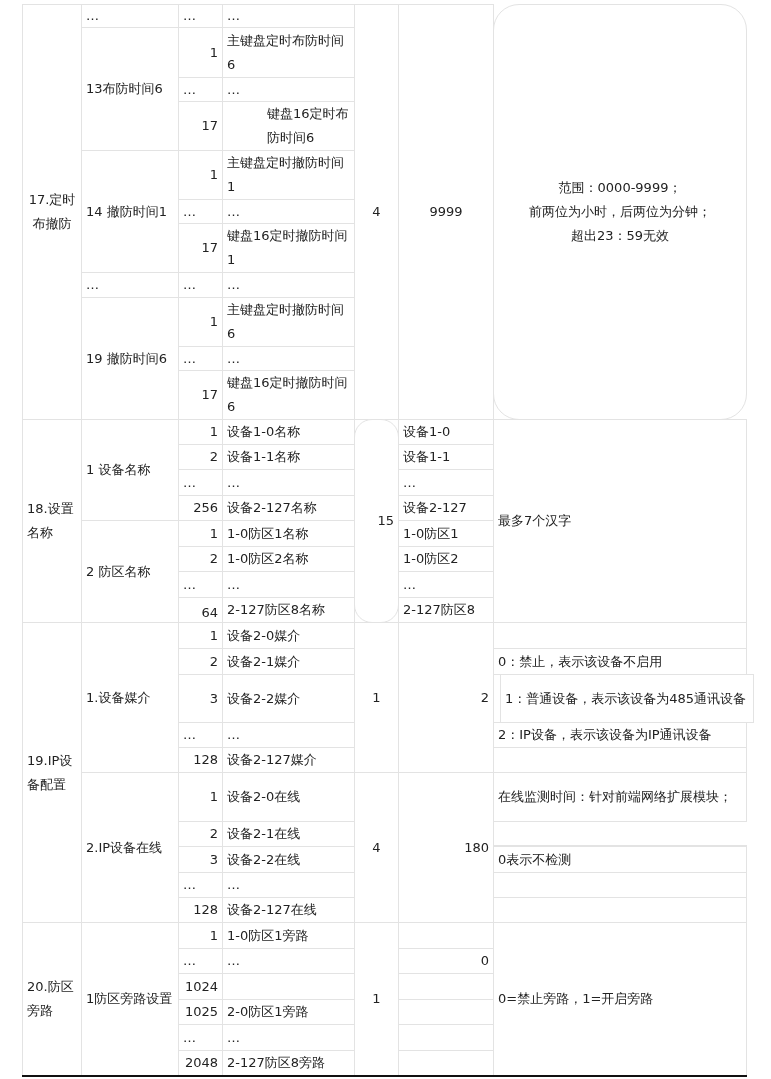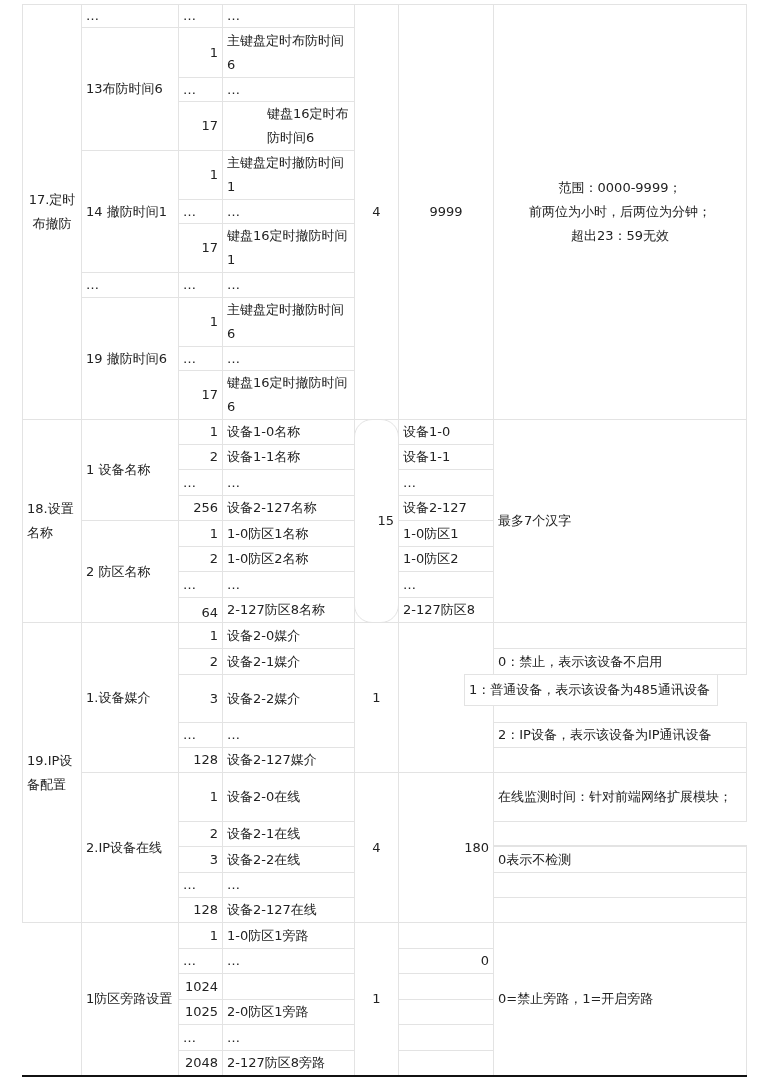--- a/index.html
+++ b/index.html
@@ -50,21 +50,21 @@
   <div class="c l" style="left:81px;top:297px;width:98px;height:123px;">19 撤防时间6</div>
   <div class="c r" style="left:178px;top:297px;width:45px;height:50px;">1</div>
   <div class="c l wrap" style="left:222px;top:297px;width:133px;height:50px;">主键盘定时撤防时间6</div>
   <div class="c l" style="left:178px;top:346px;width:45px;height:25px;">…</div>
   <div class="c l" style="left:222px;top:346px;width:133px;height:25px;">…</div>
   <div class="c r" style="left:178px;top:370px;width:45px;height:50px;">17</div>
   <div class="c l wrap" style="left:222px;top:370px;width:133px;height:50px;">键盘16定时撤防时间6</div>
 
   <div class="c ctr" style="left:354px;top:4px;width:45px;height:416px;">4</div>
   <div class="c ctr" style="left:398px;top:4px;width:96px;height:416px;">9999</div>
-  <div class="c ctr" style="left:493px;top:4px;width:254px;height:416px;">
+  <div class="c ctr" style="left:493px;top:4px;width:254px;height:416px;border-radius:26px;">
     <div style="text-align:center;line-height:24px;">
       <div>范围：0000-9999；</div>
       <div>前两位为小时，后两位为分钟；</div>
       <div>超出23：59无效</div>
     </div>
   </div>
 
   <div class="c l wrap" style="left:22px;top:419px;width:60px;height:204px;">
       <span>18.设置名称</span>
     </div>
@@ -116,21 +116,21 @@
   <div class="c l" style="left:178px;top:722px;width:45px;height:26px;">…</div>
   <div class="c l" style="left:222px;top:722px;width:133px;height:26px;">…</div>
   <div class="c r" style="left:178px;top:747px;width:45px;height:26px;">128</div>
   <div class="c l" style="left:222px;top:747px;width:133px;height:26px;">设备2-127媒介</div>
 
   <div class="c ctr" style="left:354px;top:622px;width:45px;height:151px;">1</div>
   <div class="c r" style="left:398px;top:622px;width:96px;height:151px;">2</div>
 
   <div class="c l" style="left:493px;top:622px;width:254px;height:27px;"></div>
   <div class="c l" style="left:493px;top:648px;width:254px;height:27px;">0：禁止，表示该设备不启用</div>
-  <div class="c l wrap" style="left:464px;top:674px;width:254px;height:32px;">1：普通设备，表示该设备为485通讯设备</div>
+  <div class="c l wrap" style="left:500px;top:674px;width:254px;height:49px;">1：普通设备，表示该设备为485通讯设备</div>
   <div class="c l" style="left:493px;top:722px;width:254px;height:26px;">2：IP设备，表示该设备为IP通讯设备</div>
   <div class="c l" style="left:493px;top:747px;width:254px;height:26px;"></div>
 
   <div class="c l" style="left:81px;top:772px;width:98px;height:151px;">2.IP设备在线</div>
   <div class="c r" style="left:178px;top:772px;width:45px;height:50px;">1</div>
   <div class="c l" style="left:222px;top:772px;width:133px;height:50px;">设备2-0在线</div>
   <div class="c r" style="left:178px;top:821px;width:45px;height:26px;">2</div>
   <div class="c l" style="left:222px;top:821px;width:133px;height:26px;">设备2-1在线</div>
   <div class="c r" style="left:178px;top:846px;width:45px;height:27px;">3</div>
   <div class="c l" style="left:222px;top:846px;width:133px;height:27px;">设备2-2在线</div>
@@ -141,20 +141,23 @@
 
   <div class="c ctr" style="left:354px;top:772px;width:45px;height:151px;">4</div>
   <div class="c r" style="left:398px;top:772px;width:96px;height:151px;">180</div>
 
   <div class="c l wrap" style="left:493px;top:772px;width:254px;height:50px;">在线监测时间：针对前端网络扩展模块；</div>
   <div class="c l" style="left:493px;top:845px;width:254px;height:26px;">范围：0000-9999秒；</div>
   <div class="c l" style="left:493px;top:846px;width:254px;height:27px;">0表示不检测</div>
   <div class="c l" style="left:493px;top:872px;width:254px;height:26px;"></div>
   <div class="c l" style="left:493px;top:897px;width:254px;height:26px;"></div>
 
+  <div class="c l wrap" style="left:22px;top:922px;width:60px;height:154px;">
+      <span>20.防区旁路</span>
+    </div>
   <div class="c l wrap" style="left:81px;top:922px;width:98px;height:154px;">1防区旁路设置</div>
 
   <div class="c r" style="left:178px;top:922px;width:45px;height:27px;">1</div>
   <div class="c l" style="left:222px;top:922px;width:133px;height:27px;">1-0防区1旁路</div>
   <div class="c l" style="left:178px;top:948px;width:45px;height:26px;">…</div>
   <div class="c l" style="left:222px;top:948px;width:133px;height:26px;">…</div>
   <div class="c r" style="left:178px;top:973px;width:45px;height:27px;">1024</div>
   <div class="c r" style="left:178px;top:999px;width:45px;height:26px;">1025</div>
   <div class="c l" style="left:222px;top:999px;width:133px;height:26px;">2-0防区1旁路</div>
   <div class="c l" style="left:178px;top:1024px;width:45px;height:27px;">…</div>

